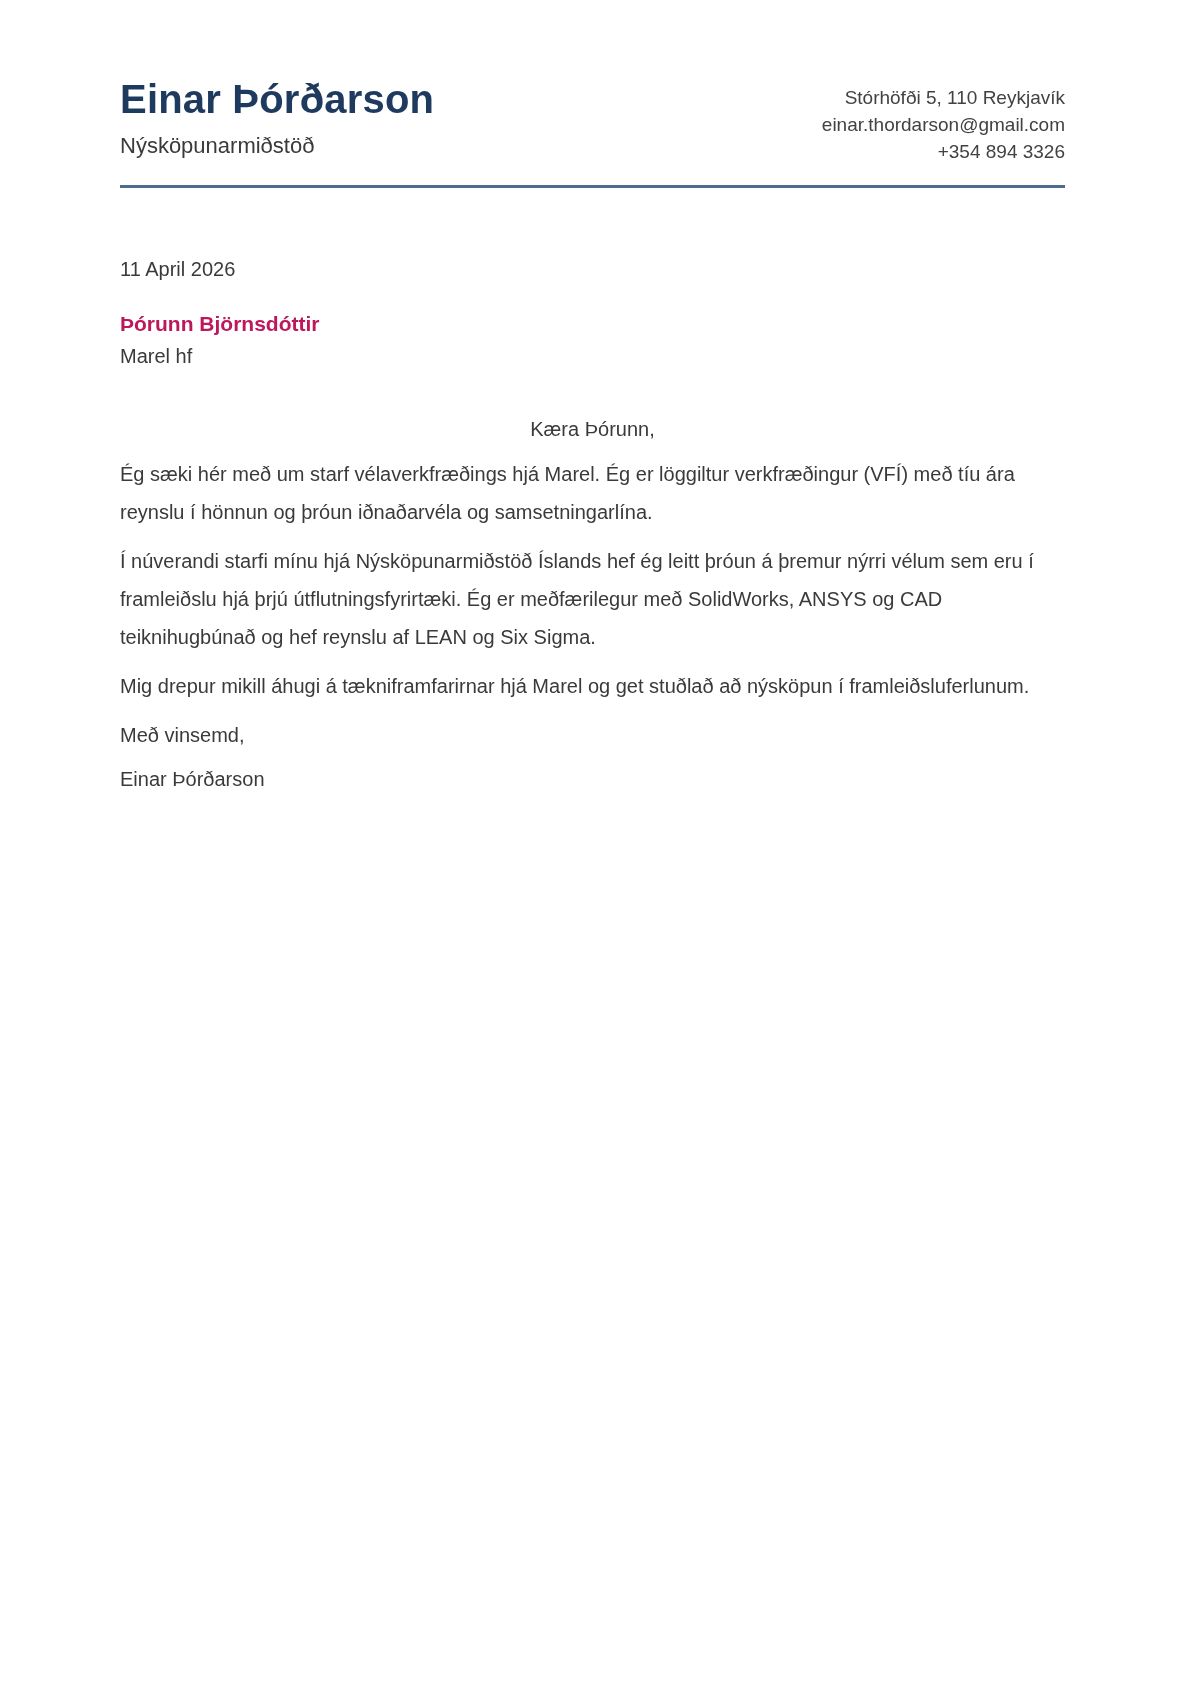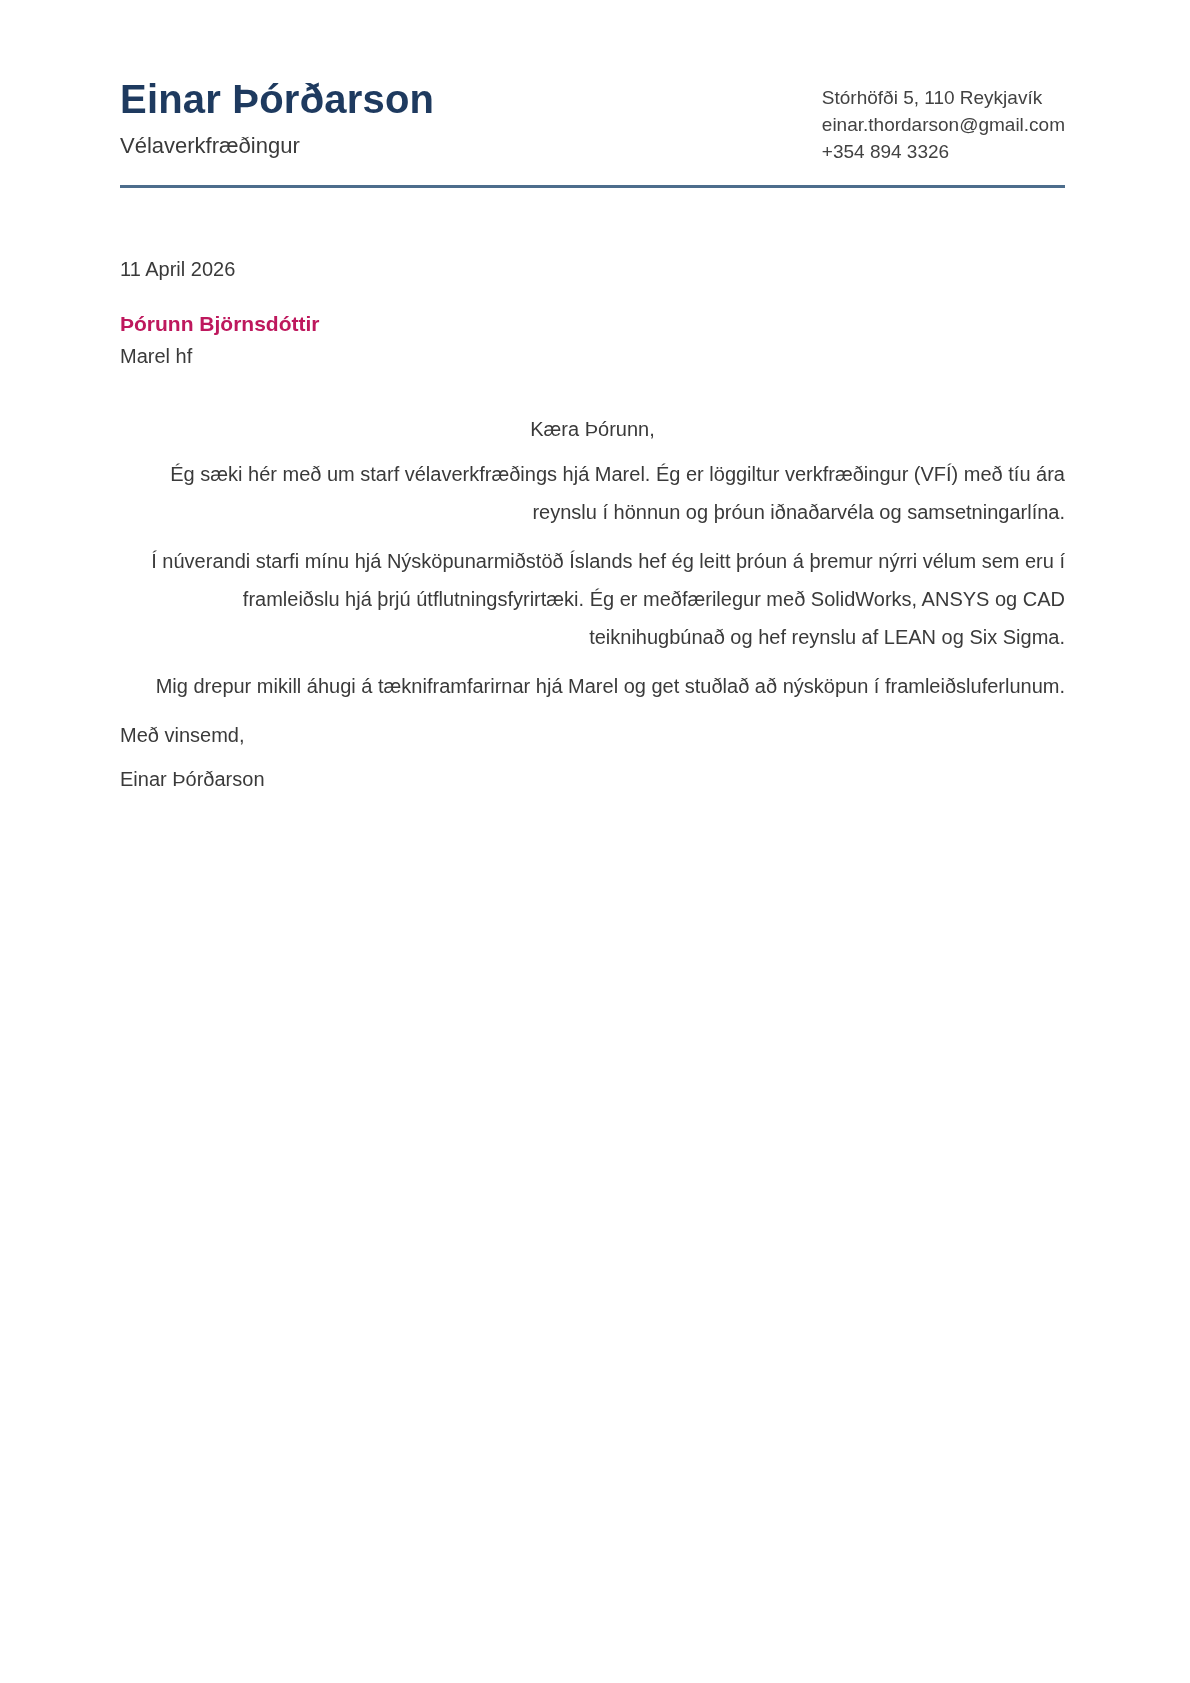--- a/index.html
+++ b/index.html
@@ -29,20 +29,21 @@
     letter-spacing: 0.2px;
     color: #1e3a5f;
     line-height: 1.05;
   }
   .identity .job-title {
     margin-top: 13px;
     font-size: 22px;
     color: #3a3a3a;
   }
   .contact {
+    text-align: right;
     font-size: 19px;
     line-height: 27px;
     color: #424242;
     padding-top: 6px;
   }
   .divider {
     margin: 20px 95px 0 90px;
     border: none;
     border-top: 3px solid #4d6d8c;
   }
@@ -58,34 +59,34 @@
     font-size: 21px;
     font-weight: 700;
     color: #be185d;
   }
   .recipient-company { margin-top: 9px; }
   .greeting { margin-top: 50px; text-align: center; }
   .paragraphs { margin-top: 14px; }
   .paragraphs p {
     line-height: 38px;
     margin-bottom: 11px;
-    text-align: right;
+    text-align: left;
   }
   .closing { margin-top: 10px; line-height: 38px; }
   .signature { margin-top: 6px; line-height: 38px; }
 </style>
 </head>
 <body>
 
 <div class="page">
 
   <div class="header">
     <div class="identity">
       <div class="name">Einar Þórðarson</div>
-      <div class="job-title">Vélaverkfræðingur</div>
+      <div class="job-title">Nýsköpunarmiðstöð</div>
     </div>
     <div class="contact">
       <div>Stórhöfði 5, 110 Reykjavík</div>
       <div>einar.thordarson@gmail.com</div>
       <div>+354 894 3326</div>
     </div>
   </div>
 
   <hr class="divider">
 

